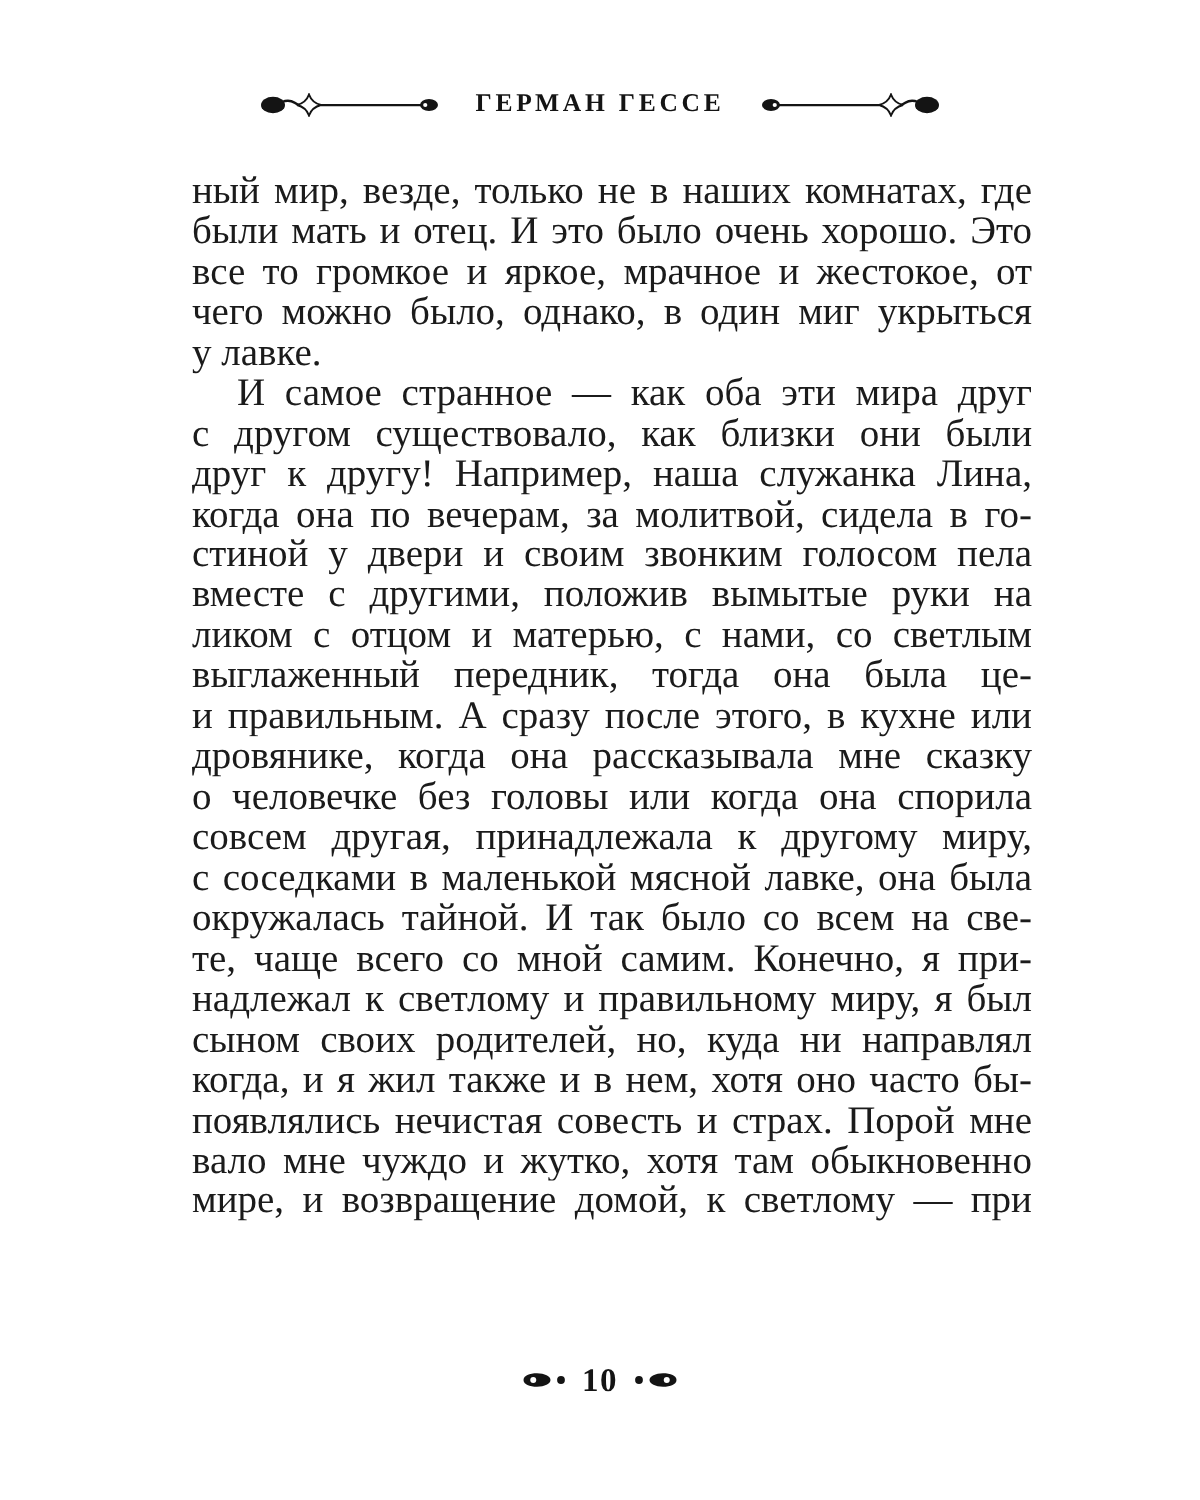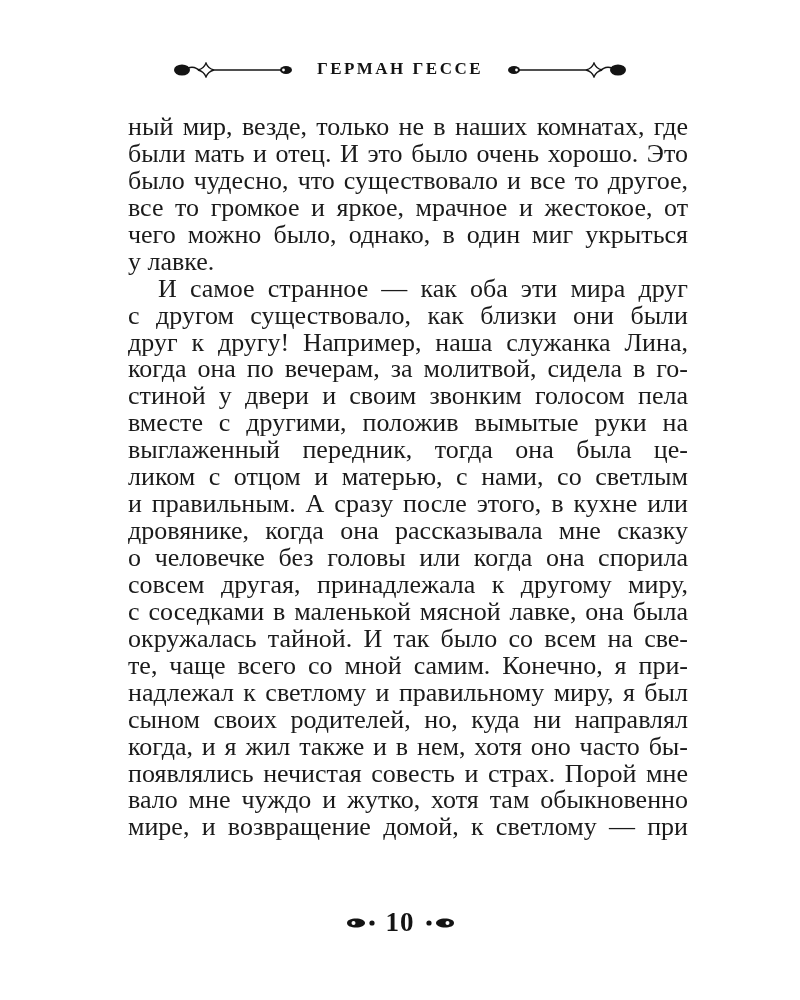--- a/index.html
+++ b/index.html
@@ -49,21 +49,21 @@
   .line.first-indent { text-indent: 30px; }
 
   
   .footer {
     position: absolute;
     top: 907px; left: 0; width: 100%;
     display: flex; justify-content: center; align-items: center;
     gap: 10px;
   }
   .page-number {
-    font-size: 27px;
+    font-size: 22px;
     font-weight: bold;
     color: #141414;
     letter-spacing: 1px;
   }
   .footer-orn { display: block; }
   .footer-orn.mirrored { transform: scaleX(-1); }
 </style>
 </head>
 <body>
 
@@ -85,32 +85,31 @@
       <path d="M25,8 Q31,6.5 33,1 Q35,6.5 41,8 Q35,9.5 33,15 Q31,9.5 25,8 Z" fill="#ffffff" stroke="#141414" stroke-width="1.3"></path>
       <line x1="41" y1="8" x2="109" y2="8" stroke="#141414" stroke-width="1.5"></line>
       <ellipse cx="113" cy="8" rx="6" ry="4" fill="#141414"></ellipse>
       <circle cx="110.5" cy="8" r="1.4" fill="#ffffff"></circle>
     </svg>
   </div>
 
   <div class="text-block" id="text-block">
       <div class="line">ный мир, везде, только не в наших комнатах, где</div>
       <div class="line">были мать и отец. И это было очень хорошо. Это</div>
-      <div class="line">было чудесно, что существовало и все то другое,</div>
       <div class="line">все то громкое и яркое, мрачное и жестокое, от</div>
       <div class="line">чего можно было, однако, в один миг укрыться</div>
       <div class="line lastline">у лавке.</div>
       <div class="line first-indent">И самое странное — как оба эти мира друг</div>
       <div class="line">с другом существовало, как близки они были</div>
       <div class="line">друг к другу! Например, наша служанка Лина,</div>
       <div class="line">когда она по вечерам, за молитвой, сидела в го-</div>
       <div class="line">стиной у двери и своим звонким голосом пела</div>
       <div class="line">вместе с другими, положив вымытые руки на</div>
+      <div class="line">ликом с отцом и матерью, с нами, со светлым</div>
       <div class="line">выглаженный передник, тогда она была це-</div>
-      <div class="line">ликом с отцом и матерью, с нами, со светлым</div>
       <div class="line">и правильным. А сразу после этого, в кухне или</div>
       <div class="line">дровянике, когда она рассказывала мне сказку</div>
       <div class="line">о человечке без головы или когда она спорила</div>
       <div class="line">совсем другая, принадлежала к другому миру,</div>
       <div class="line">с соседками в маленькой мясной лавке, она была</div>
       <div class="line">окружалась тайной. И так было со всем на све-</div>
       <div class="line">те, чаще всего со мной самим. Конечно, я при-</div>
       <div class="line">надлежал к светлому и правильному миру, я был</div>
       <div class="line">сыном своих родителей, но, куда ни направлял</div>
       <div class="line">когда, и я жил также и в нем, хотя оно часто бы-</div>

